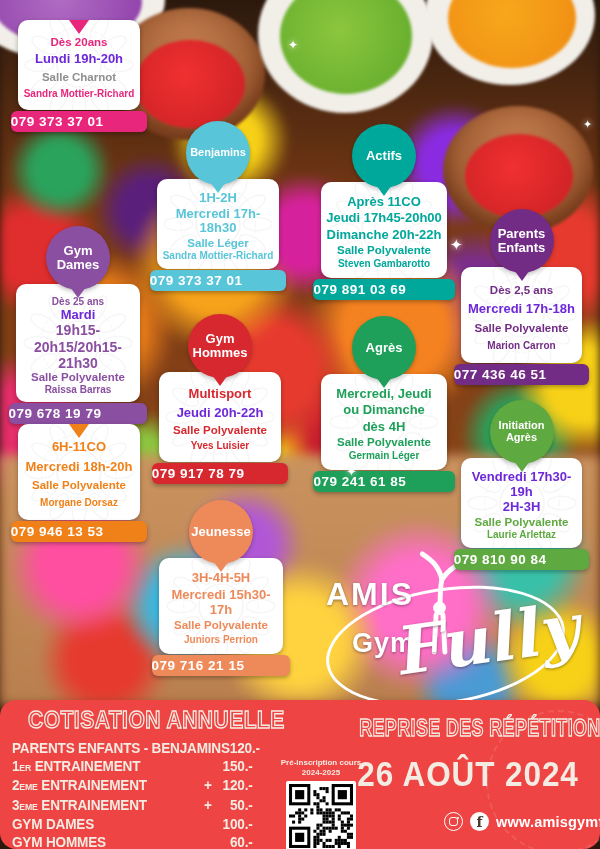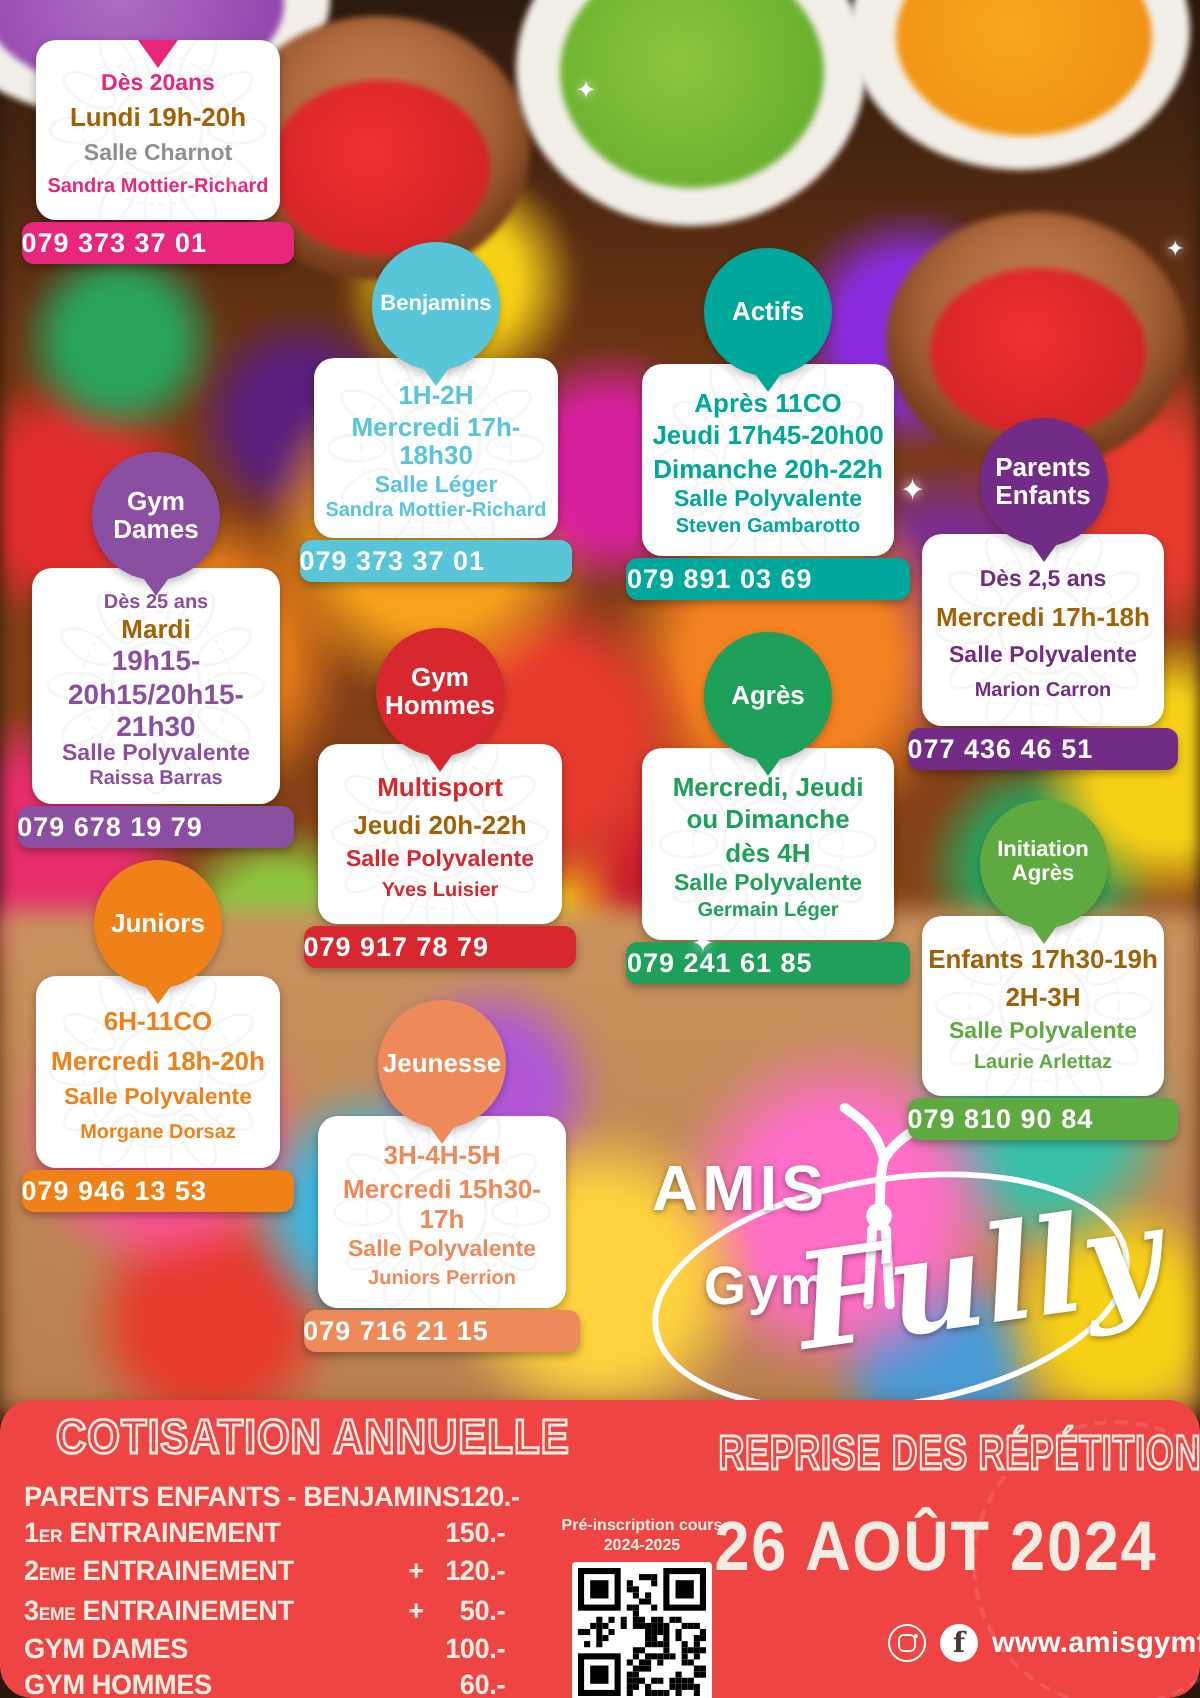--- a/index.html
+++ b/index.html
@@ -69,21 +69,21 @@
     box-shadow:0 2px 4px rgba(0,0,0,.25);}
   .badge.small-text{font-size:11px;}
   .badge-tail{position:relative;z-index:3;width:0;height:0;margin-top:-6px;
     border-left:10px solid transparent;border-right:10px solid transparent;border-top:14px solid var(--c);}
   .card{position:relative;z-index:2;margin-top:-14px;width:100%;min-height:90px;background:#fff;border-radius:10px;
     box-shadow:0 2px 5px rgba(0,0,0,.3);display:flex;flex-direction:column;justify-content:space-evenly;
     align-items:center;text-align:center;padding:12px 3px 7px 3px;box-sizing:border-box;overflow:hidden;}
   .pos-actifs .card,.pos-parents-enfants .card,.pos-agres .card,.pos-juniors .card,.pos-jeunesse .card{min-height:96px;}
   .card-line{position:relative;z-index:2;font-weight:bold;line-height:1.15;}
   .ln-xs{font-size:14px;}.ln-sm{font-size:10px;}.ln-md{font-size:11.5px;}.ln-lg{font-size:13px;}
-  .tn-theme{color:var(--c);}.tn-dark{color:#a16207;}.tn-gray{color:#8f8f8f;}
+  .tn-theme{color:var(--c);}.tn-dark{color:#6d28d9;}.tn-gray{color:#8f8f8f;}
   .mandala{position:absolute;left:50%;top:50%;transform:translate(-50%,-50%);opacity:.14;z-index:1;}
   .phone-badge{position:relative;z-index:2;margin-top:1px;width:112%;background:var(--c);color:#fff;
     font-weight:bold;font-size:13.5px;text-align:left;border-radius:6px;padding:3px 0;
     box-shadow:0 2px 4px rgba(0,0,0,.3);letter-spacing:.5px;}
 
   .pos-jeux-detente{left:18px;top:26px;width:122px;}
   .pos-benjamins{left:157px;top:121px;width:122px;}
   .pos-actifs{left:321px;top:124px;width:126px;}
   .pos-parents-enfants{left:461px;top:209px;width:121px;}
   .pos-gym-dames{left:16px;top:226px;width:124px;}
@@ -382,31 +382,28 @@
             <ellipse cx="50" cy="14" rx="6" ry="13" fill="none" stroke="#bbb" stroke-width="1.2" transform="rotate(90 50 50)"></ellipse>
             <ellipse cx="50" cy="14" rx="6" ry="13" fill="none" stroke="#bbb" stroke-width="1.2" transform="rotate(120 50 50)"></ellipse>
             <ellipse cx="50" cy="14" rx="6" ry="13" fill="none" stroke="#bbb" stroke-width="1.2" transform="rotate(150 50 50)"></ellipse>
             <ellipse cx="50" cy="14" rx="6" ry="13" fill="none" stroke="#bbb" stroke-width="1.2" transform="rotate(180 50 50)"></ellipse>
             <ellipse cx="50" cy="14" rx="6" ry="13" fill="none" stroke="#bbb" stroke-width="1.2" transform="rotate(210 50 50)"></ellipse>
             <ellipse cx="50" cy="14" rx="6" ry="13" fill="none" stroke="#bbb" stroke-width="1.2" transform="rotate(240 50 50)"></ellipse>
             <ellipse cx="50" cy="14" rx="6" ry="13" fill="none" stroke="#bbb" stroke-width="1.2" transform="rotate(270 50 50)"></ellipse>
             <ellipse cx="50" cy="14" rx="6" ry="13" fill="none" stroke="#bbb" stroke-width="1.2" transform="rotate(300 50 50)"></ellipse>
             <ellipse cx="50" cy="14" rx="6" ry="13" fill="none" stroke="#bbb" stroke-width="1.2" transform="rotate(330 50 50)"></ellipse>
           </svg>
-          <div class="card-line ln-lg tn-dark">Enfants 17h30-19h</div>
+          <div class="card-line ln-lg tn-dark">Vendredi 17h30-19h</div>
           <div class="card-line ln-lg tn-dark">2H-3H</div>
           <div class="card-line ln-md tn-theme">Salle Polyvalente</div>
           <div class="card-line ln-sm tn-theme">Laurie Arlettaz</div>
         </div>
         <div class="phone-badge">079 810 90 84</div>
       </div>
       <div class="card-section pos-juniors" style="--c: #f08119;">
-        <div class="badge">
-          <div>Juniors</div>
-        </div>
         <div class="badge-tail"></div>
         <div class="card">
           <svg viewBox="0 0 100 100" width="110" height="110" class="mandala">
             <circle cx="50" cy="50" r="20" fill="none" stroke="#bbb" stroke-width="1.5"></circle>
             <circle cx="50" cy="50" r="34" fill="none" stroke="#bbb" stroke-width="1" stroke-dasharray="3 2"></circle>
             <ellipse cx="50" cy="14" rx="6" ry="13" fill="none" stroke="#bbb" stroke-width="1.2" transform="rotate(0 50 50)"></ellipse>
             <ellipse cx="50" cy="14" rx="6" ry="13" fill="none" stroke="#bbb" stroke-width="1.2" transform="rotate(30 50 50)"></ellipse>
             <ellipse cx="50" cy="14" rx="6" ry="13" fill="none" stroke="#bbb" stroke-width="1.2" transform="rotate(60 50 50)"></ellipse>
             <ellipse cx="50" cy="14" rx="6" ry="13" fill="none" stroke="#bbb" stroke-width="1.2" transform="rotate(90 50 50)"></ellipse>
             <ellipse cx="50" cy="14" rx="6" ry="13" fill="none" stroke="#bbb" stroke-width="1.2" transform="rotate(120 50 50)"></ellipse>

